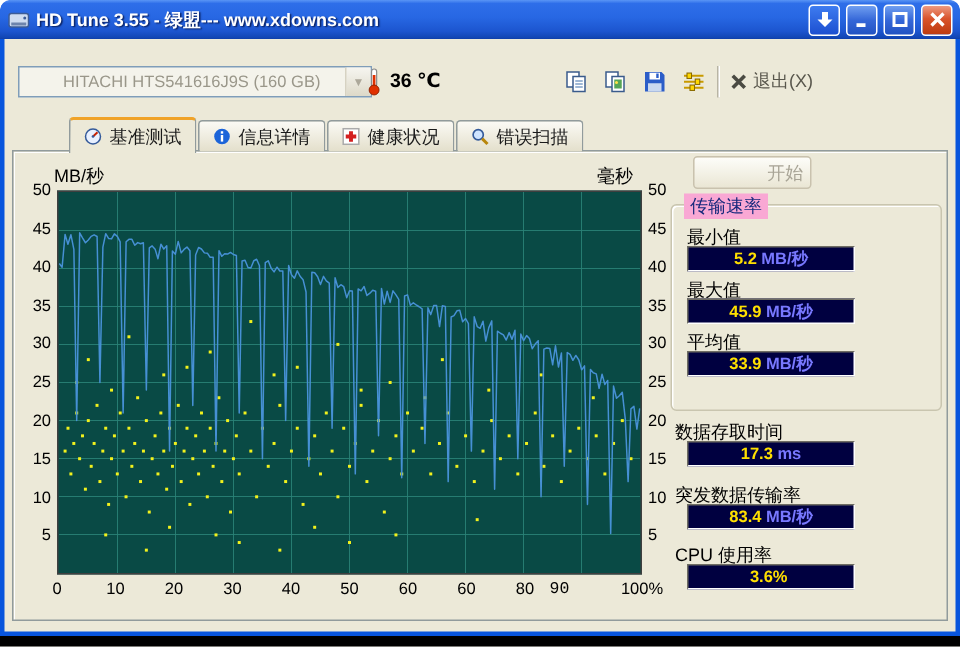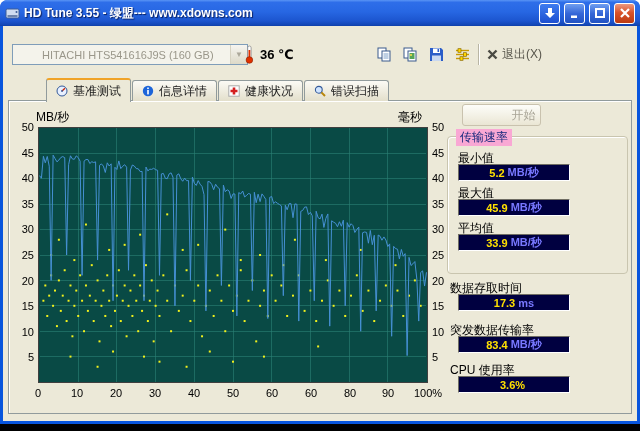--- a/index.html
+++ b/index.html
@@ -392,21 +392,21 @@
   <div class="xticks">
       <div class="xtick" style="left: -17px;">0</div>
       <div class="xtick" style="left: 22px;">10</div>
       <div class="xtick" style="left: 61px;">20</div>
       <div class="xtick" style="left: 100px;">30</div>
       <div class="xtick" style="left: 139px;">40</div>
       <div class="xtick" style="left: 178px;">50</div>
       <div class="xtick" style="left: 217px;">60</div>
       <div class="xtick" style="left: 256px;">60</div>
       <div class="xtick" style="left: 295px;">80</div>
-      <div class="xtick" style="left: 333px;">90</div>
+      <div class="xtick" style="left: 318px; font-family: Liberation Mono, monospace;">90</div>
       <div class="xtick" style="left: 373px;">100%</div>
     </div>
 
   <div class="start-btn">
     <span>开始</span>
   </div>
 
   <div class="groupbox"></div>
   <div class="grouptitle">传输速率</div>
 

